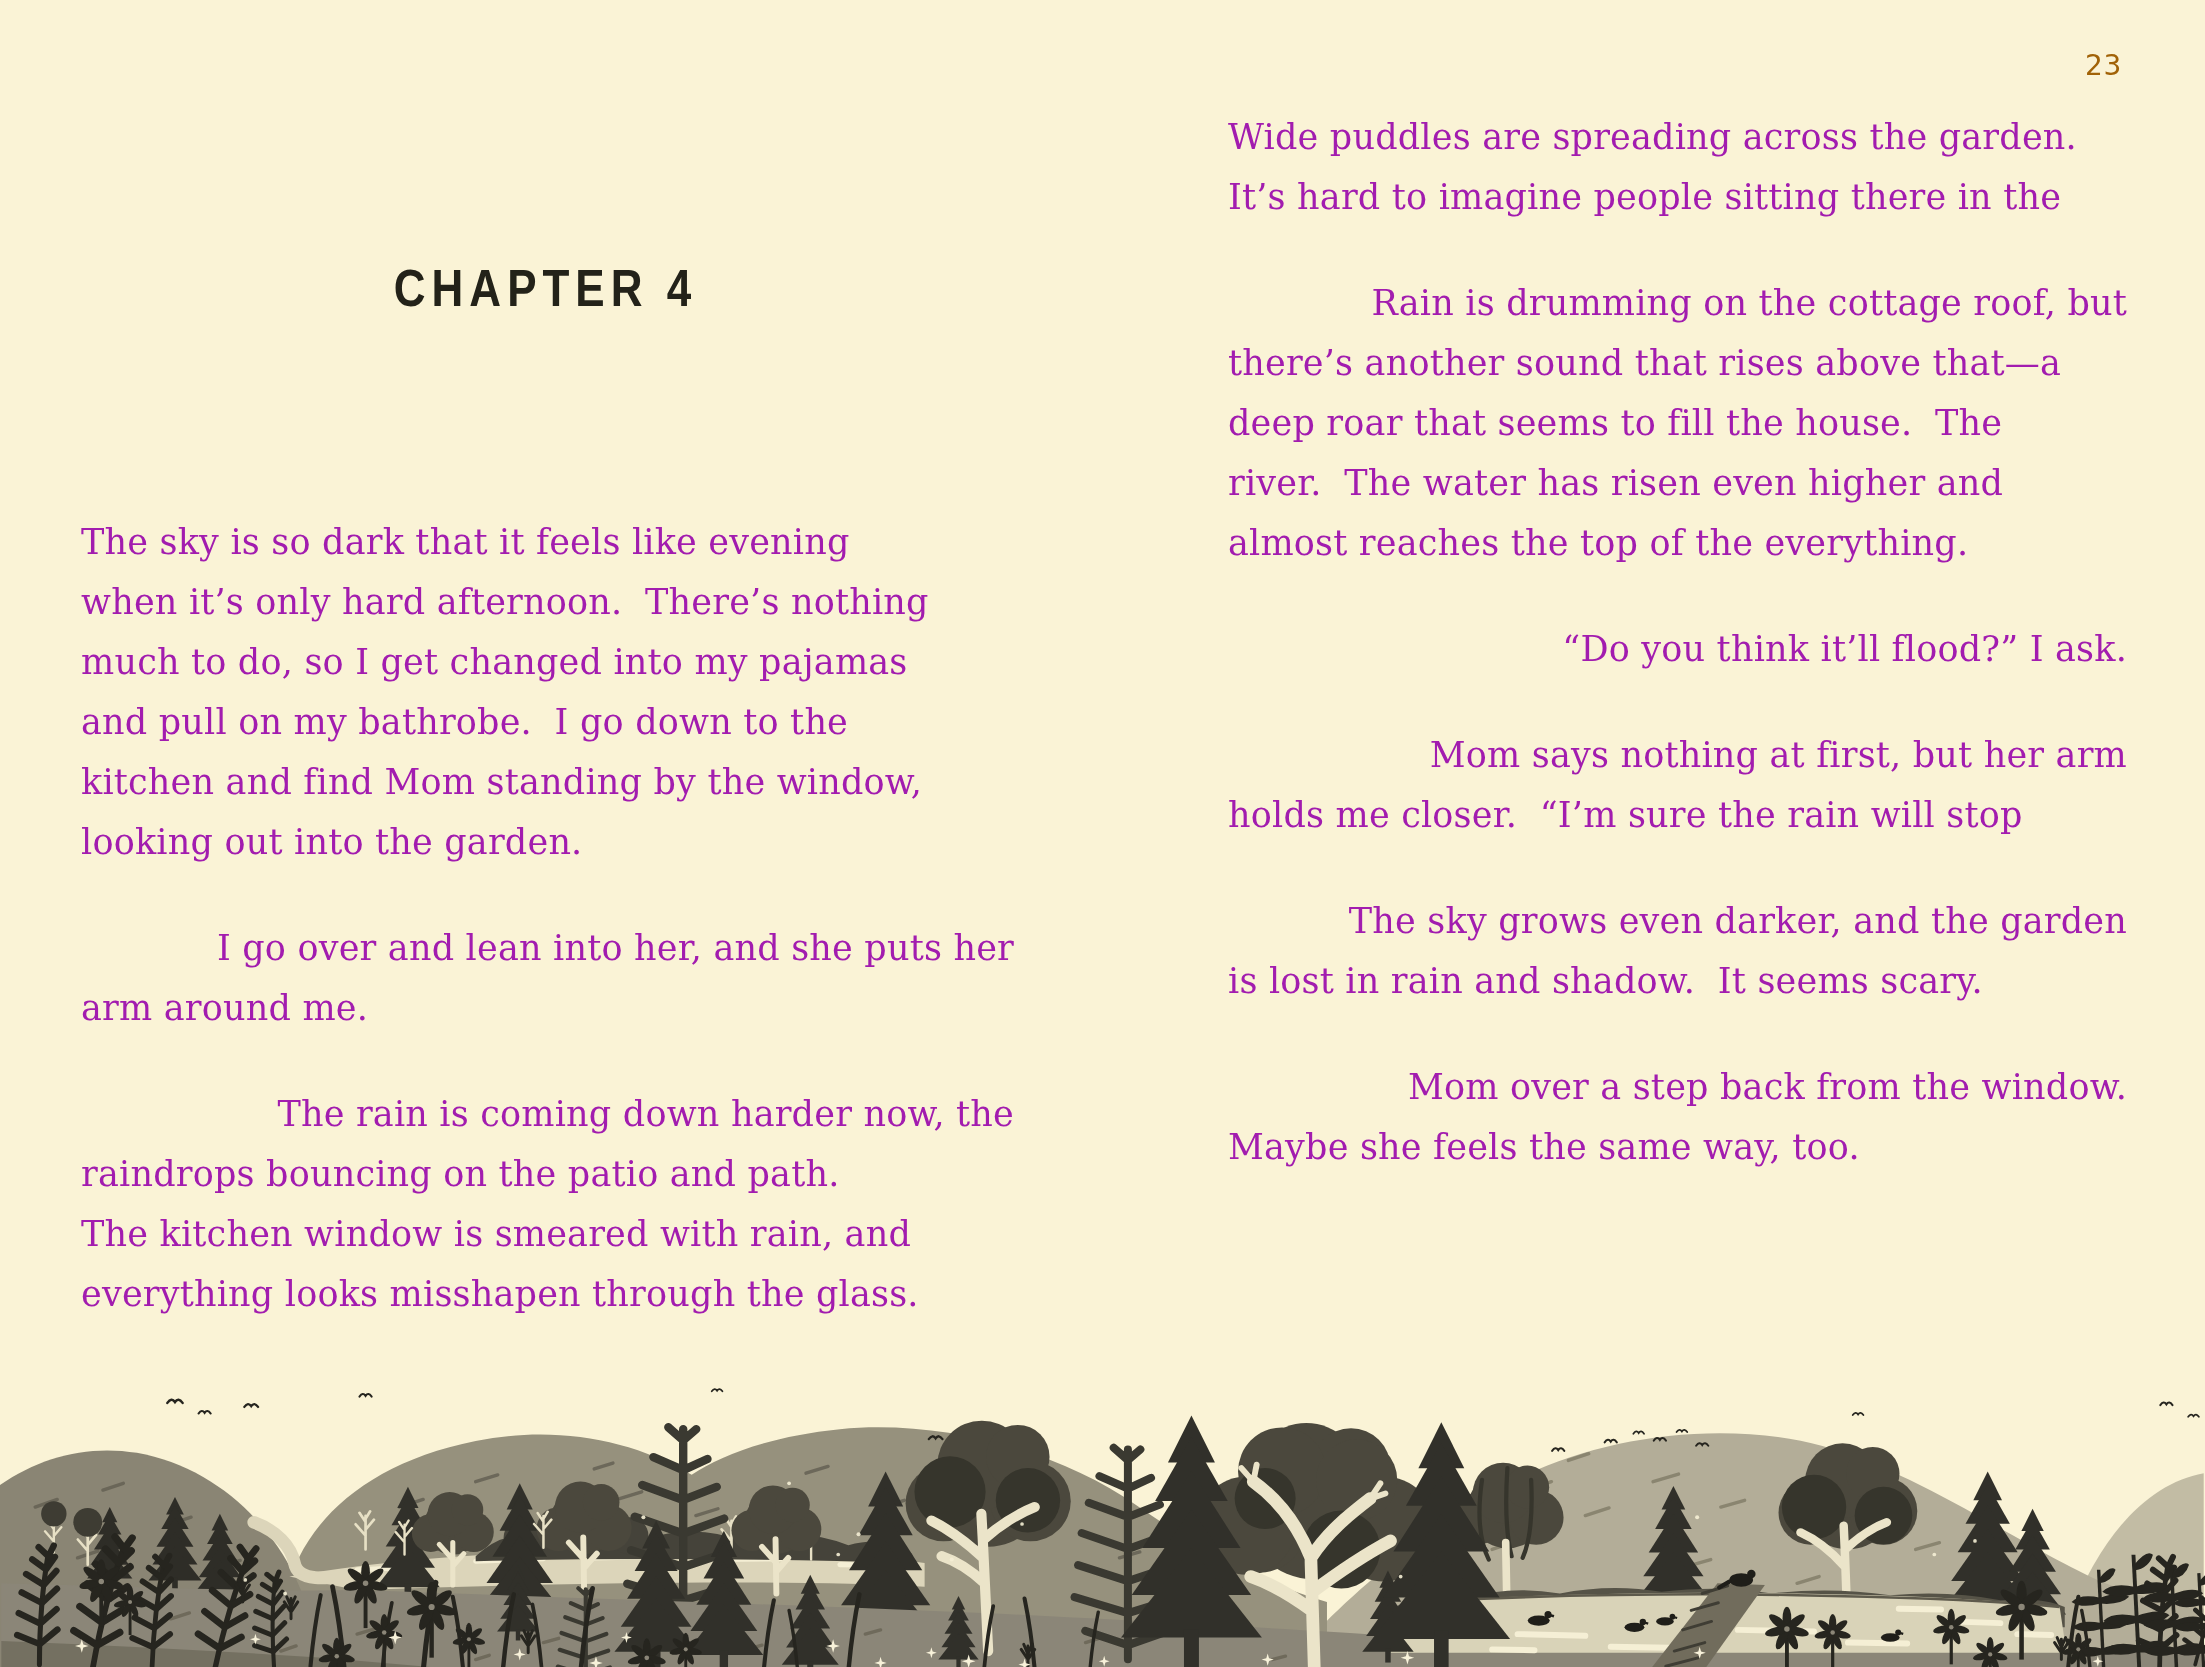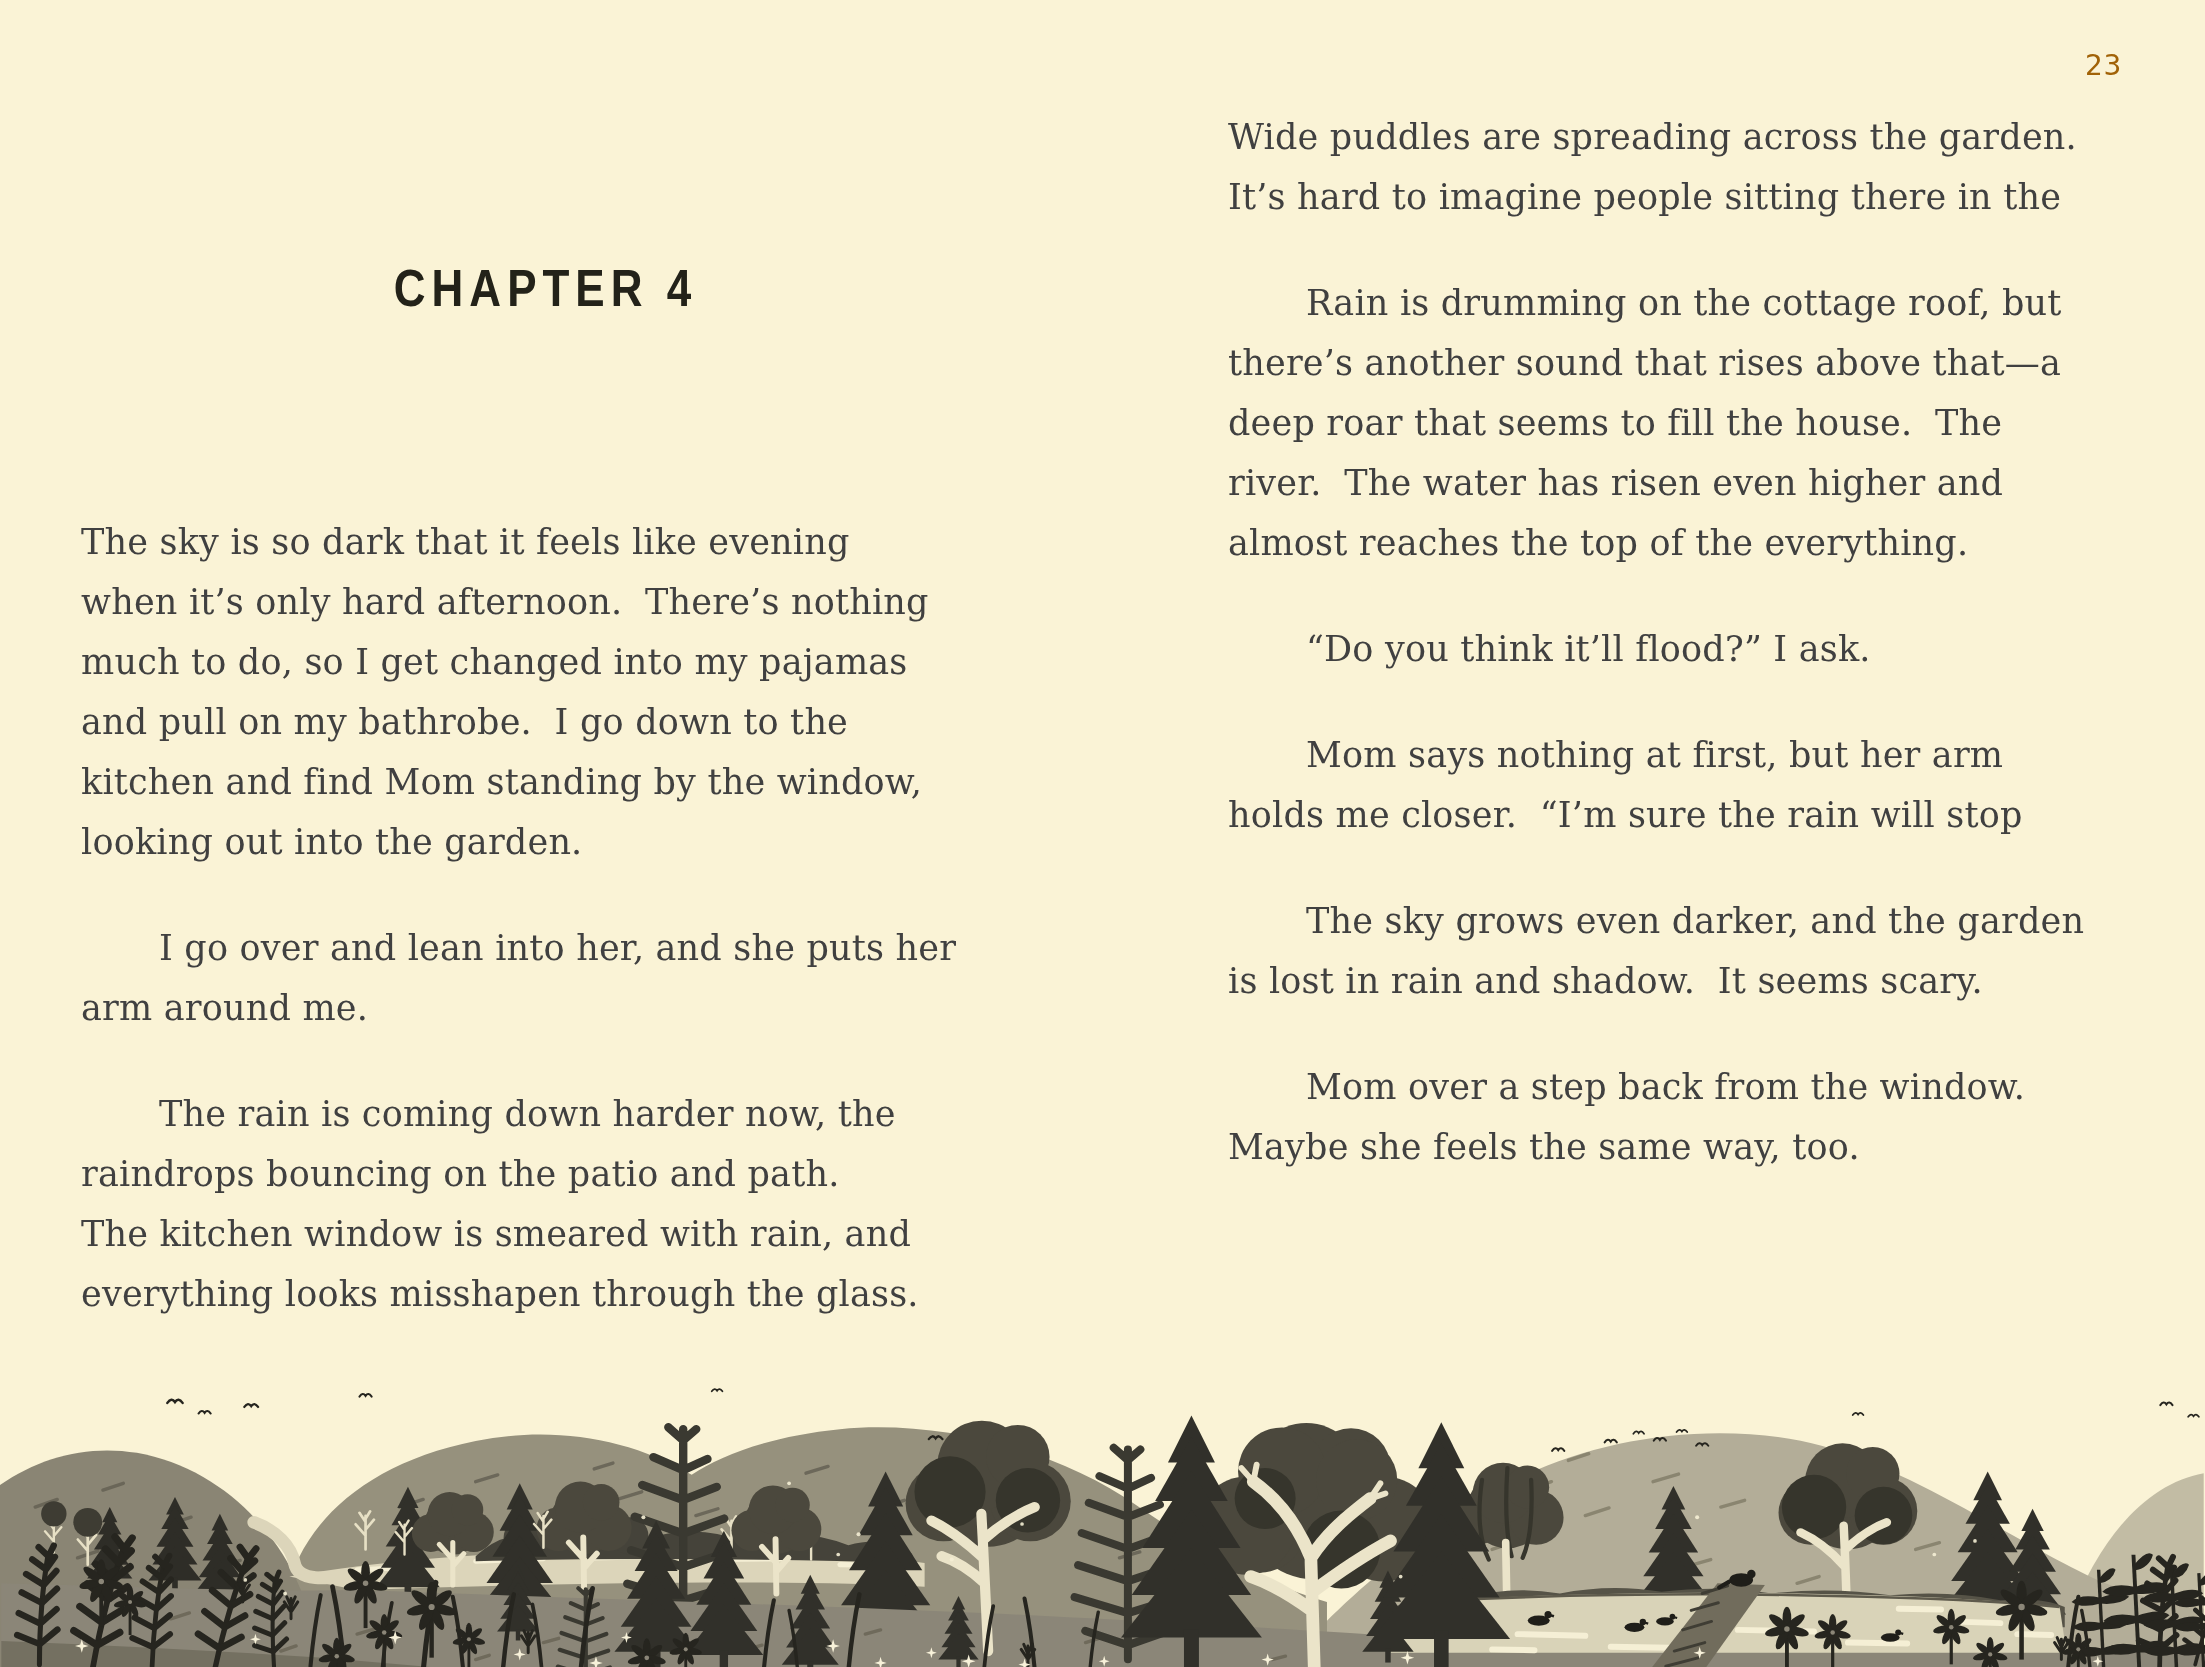--- a/index.html
+++ b/index.html
@@ -22,23 +22,23 @@
     color:#232219;
     transform:scaleY(1.18);transform-origin:center;
   }
   .body-text{position:absolute;}
   .body-text.left{left:81px;top:512px;width:933px;}
   .body-text.right{left:1228px;top:107px;width:899px;}
   .para{margin:0 0 46px 0;}
   .para:last-child{margin-bottom:0;}
   .line{
     font-size:35px;line-height:60px;white-space:pre;
-    letter-spacing:0.2px;color:#404040;
+    letter-spacing:0.2px;color:#a21caf;
   }
-  .para.indent .line:first-child{padding-left:78px;}
+  .para.indent .line:first-child{padding-left:78px;text-align:right;}
   .illustration{position:absolute;left:0;bottom:0;display:block;}
 </style>
 </head>
 <body>
 
 <div class="page-number">23</div>
 
 <h1 class="chapter">CHAPTER 4</h1>
 
 <div class="body-text left">

